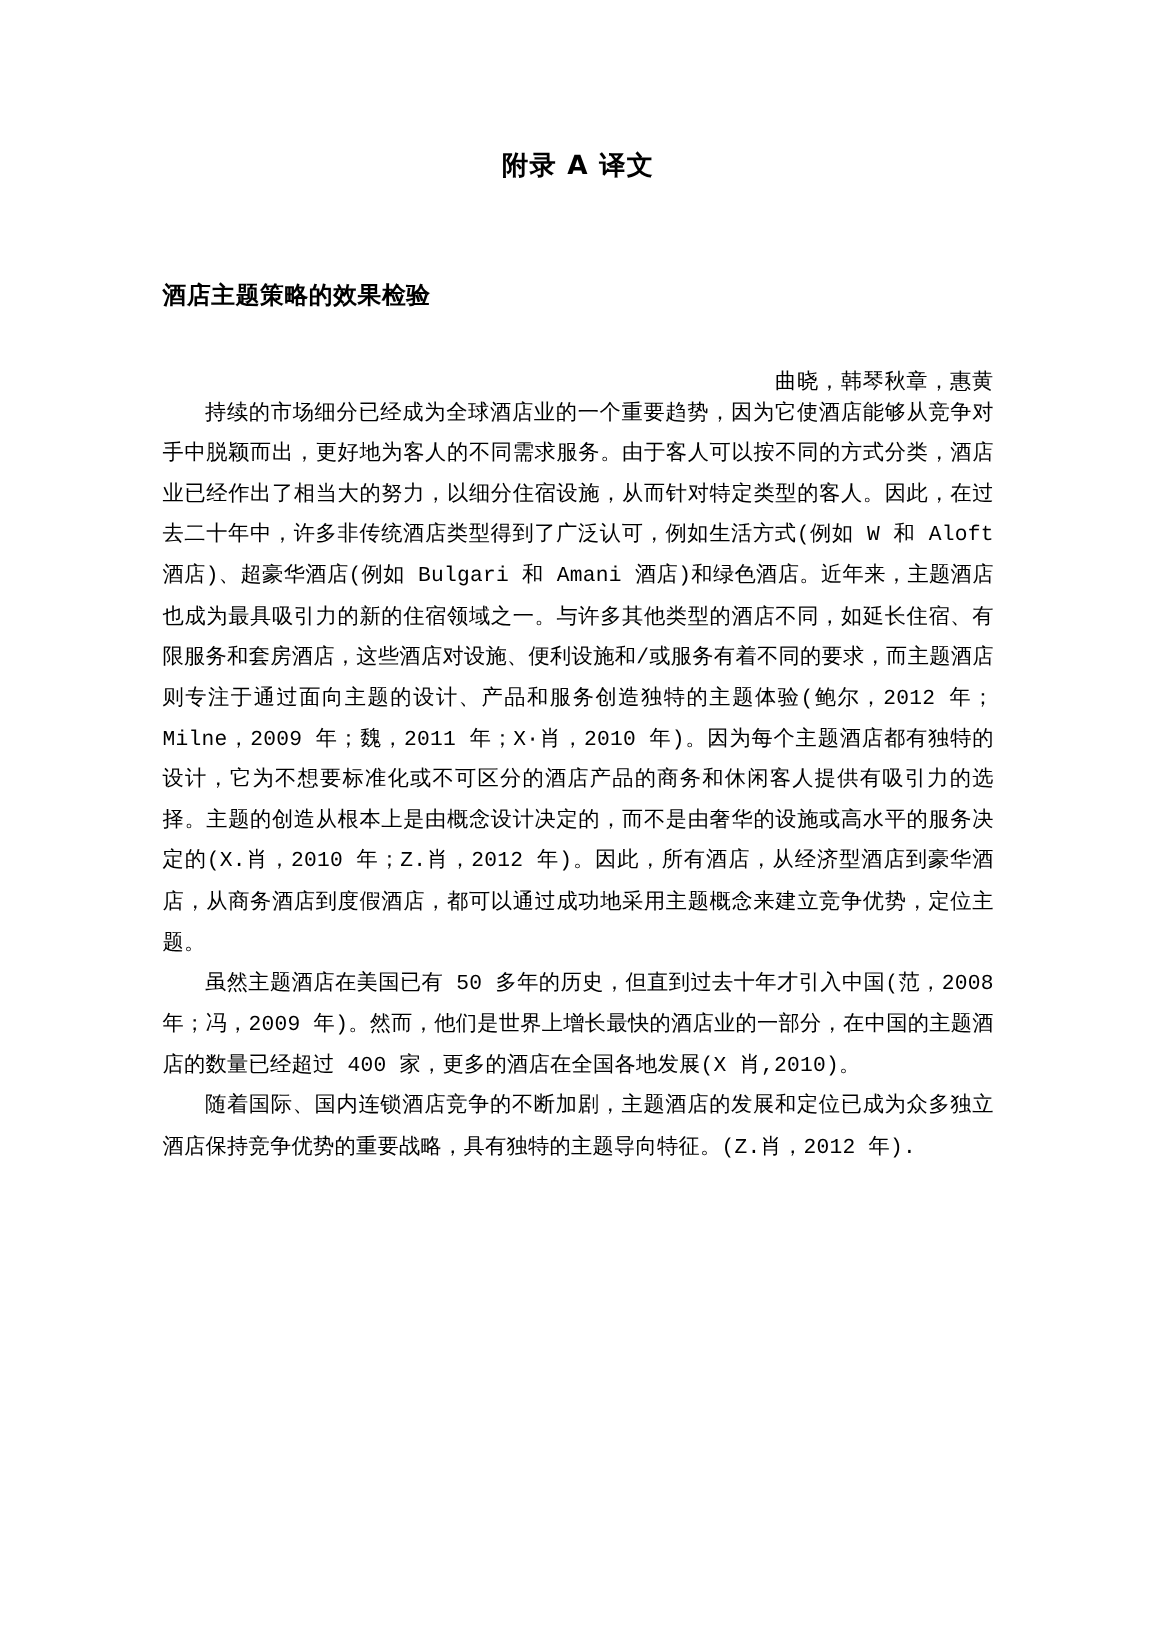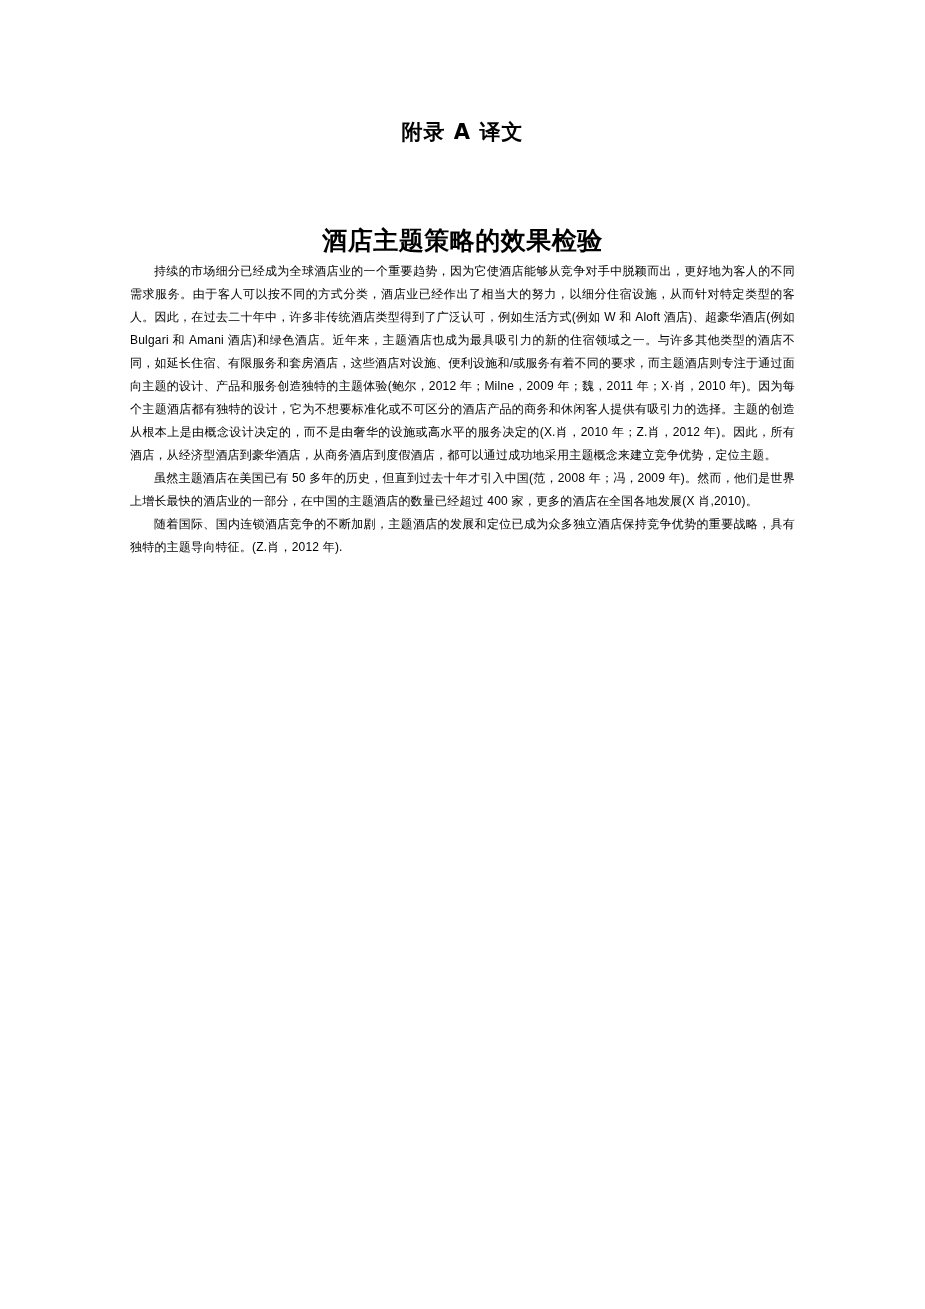--- a/index.html
+++ b/index.html
@@ -24,24 +24,23 @@
   .appendix-title {
     text-align: center;
     font-family: "DejaVu Sans", "Liberation Sans", sans-serif;
     font-weight: bold;
     font-size: 21px;
     letter-spacing: 1px;
     margin: 0 0 4px 0;
   }
   .spacer-1 { height: 72px; }
   .doc-title {
-    text-align: center;
     font-family: "DejaVu Sans", "Liberation Sans", sans-serif;
     font-weight: bold;
-    font-size: 25px;
+    font-size: 19px;
     letter-spacing: 0.5px;
     margin: 0;
     line-height: 1.5;
   }
   .doc-subtitle {
     text-align: center;
     font-family: "DejaVu Sans", "Liberation Sans", sans-serif;
     font-weight: bold;
     font-size: 21px;
     letter-spacing: 0.5px;
@@ -56,22 +55,22 @@
     letter-spacing: 0.5px;
   }
   .section-heading {
     font-family: "DejaVu Sans", "Liberation Sans", sans-serif;
     font-weight: bold;
     font-size: 19px;
     margin: 20px 0 6px 0;
     text-align: left;
   }
   .para {
-    font-family: Liberation Sans, sans-serif;
-    font-size: 12px;
+    font-family: Liberation Mono, monospace;
+    font-size: 17px;
     line-height: 1.92;
     text-align: justify;
     text-justify: inter-ideograph;
     margin: 0;
     text-indent: 2em;
     letter-spacing: 0.2px;
   }
   .para + .para {
     margin-top: 0px;
   }
@@ -81,20 +80,21 @@
 
 <div class="page">
 
   <div class="appendix-title">附录 A  译文</div>
 
   <div class="spacer-1"></div>
 
   <div class="doc-title">酒店主题策略的效果检验</div>
 
 
+  <div class="authors">曲晓，韩琴秋章，惠黄</div>
 
 
   <p class="para">持续的市场细分已经成为全球酒店业的一个重要趋势，因为它使酒店能够从竞争对手中脱颖而出，更好地为客人的不同需求服务。由于客人可以按不同的方式分类，酒店业已经作出了相当大的努力，以细分住宿设施，从而针对特定类型的客人。因此，在过去二十年中，许多非传统酒店类型得到了广泛认可，例如生活方式(例如 W 和 Aloft 酒店)、超豪华酒店(例如 Bulgari 和 Amani 酒店)和绿色酒店。近年来，主题酒店也成为最具吸引力的新的住宿领域之一。与许多其他类型的酒店不同，如延长住宿、有限服务和套房酒店，这些酒店对设施、便利设施和/或服务有着不同的要求，而主题酒店则专注于通过面向主题的设计、产品和服务创造独特的主题体验(鲍尔，2012 年；Milne，2009 年；魏，2011 年；X·肖，2010 年)。因为每个主题酒店都有独特的设计，它为不想要标准化或不可区分的酒店产品的商务和休闲客人提供有吸引力的选择。主题的创造从根本上是由概念设计决定的，而不是由奢华的设施或高水平的服务决定的(X.肖，2010 年；Z.肖，2012 年)。因此，所有酒店，从经济型酒店到豪华酒店，从商务酒店到度假酒店，都可以通过成功地采用主题概念来建立竞争优势，定位主题。</p>
 
   <p class="para">虽然主题酒店在美国已有 50 多年的历史，但直到过去十年才引入中国(范，2008 年；冯，2009 年)。然而，他们是世界上增长最快的酒店业的一部分，在中国的主题酒店的数量已经超过 400 家，更多的酒店在全国各地发展(X 肖,2010)。</p>
 
   <p class="para">随着国际、国内连锁酒店竞争的不断加剧，主题酒店的发展和定位已成为众多独立酒店保持竞争优势的重要战略，具有独特的主题导向特征。(Z.肖，2012 年).</p>
 
 </div>
 

